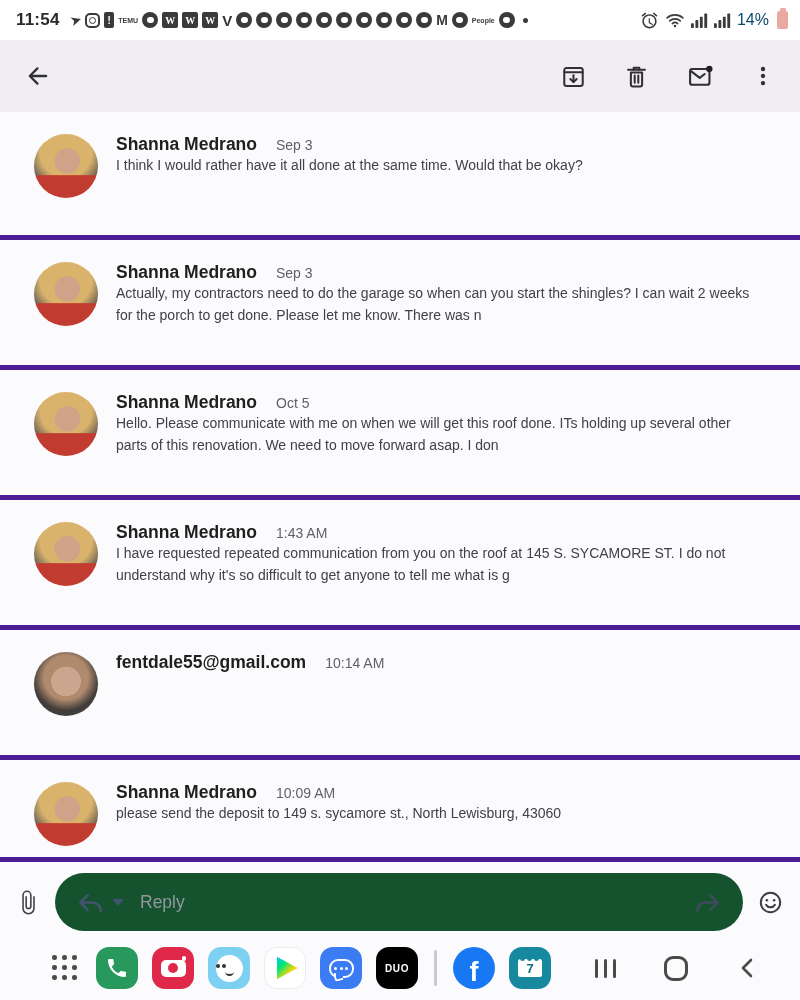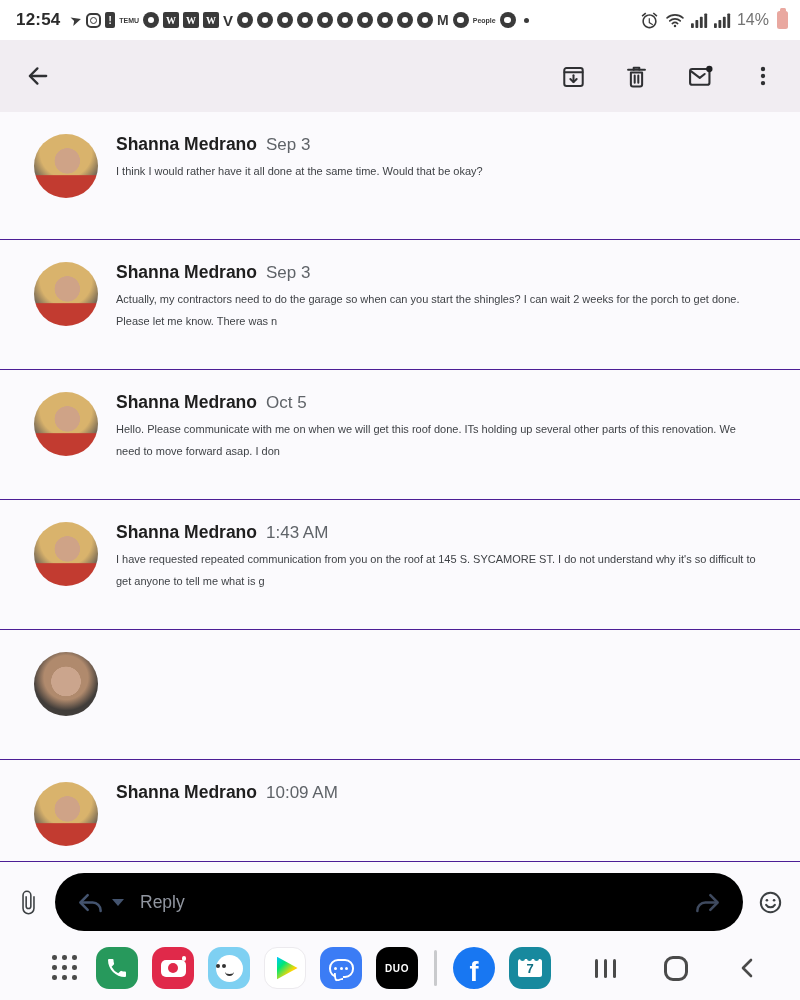--- a/index.html
+++ b/index.html
@@ -20,51 +20,51 @@
   .si-donut { width:16px; height:16px; border-radius:50%; background:#3a3a3a; position:relative; }
   .si-donut::after { content:""; position:absolute; inset:4.6px; background:#fff; border-radius:50%; }
   .si-square { width:16px; height:16px; background:#3a3a3a; border-radius:2px; color:#fff;
     font-family:"Liberation Serif",serif; font-size:10px; font-weight:700;
     display:flex; align-items:center; justify-content:center; }
   .si-V { font-size:15px; font-weight:800; color:#333; }
   .si-M { font-size:14px; font-weight:800; color:#3a3a3a; }
   .si-people { font-size:7px; font-weight:700; }
   .si-moredot { width:5px; height:5px; border-radius:50%; background:#3a3a3a; margin-left:4px; }
   .sb-right { margin-left:auto; display:flex; align-items:center; gap:6px; }
-  .sb-batt-pct { font-size:16px; color:#737373; }
+  .sb-batt-pct { font-size:16px; color:#0c4a6e; }
   .sb-batt-icon { width:11px; height:18px; background:#e9a8a0; border-radius:2.5px; position:relative; margin-left:2px; }
   .sb-batt-icon::before { content:""; position:absolute; top:-3px; left:2.5px; right:2.5px; height:3px;
     background:#e9a8a0; border-radius:1.5px 1.5px 0 0; }
 
   
   .toolbar { height:72px; background:#f1edf2; display:flex; align-items:center; padding:0 24px; }
   .tb-right { margin-left:auto; display:flex; align-items:center; gap:36px; }
   .icon-btn { display:flex; align-items:center; justify-content:center; cursor:pointer; background:none; border:none; }
 
   
-  .msg { display:flex; padding:22px 44px 0 34px; border-bottom:1px solid #4c1d95; background:#fbfafd; }
+  .msg { display:flex; padding:22px 44px 0 34px; border-bottom:5px solid #4c1d95; background:#fbfafd; }
   .msg.h-a { height:128px; } .msg.h-b { height:130px; } .msg.h-c { height:102px; }
   .avatar { width:64px; height:64px; border-radius:50%; flex:none; margin-right:18px; }
   .avatar--w { background:
       radial-gradient(circle at 52% 42%, #cfa387 0 25%, rgba(0,0,0,0) 26%),
       linear-gradient(180deg, rgba(0,0,0,0) 64%, #c23b30 65%),
       radial-gradient(circle at 50% 28%, #d9b36c 0 46%, #5c5450 72%); }
   .avatar--m { background:
       radial-gradient(circle at 50% 46%, #cba58d 0 31%, rgba(0,0,0,0) 32%),
       radial-gradient(circle at 50% 40%, #b08a6d 0 44%, #413d3a 66%); }
   .msg-body { flex:1; min-width:0; }
   .msg-head { display:flex; align-items:baseline; }
   .sender { font-size:17.5px; font-weight:700; color:#1f1f1f; }
-  .mtime { font-size:17px; color:#5f6368; margin-left:9px; }
-  .preview { margin-top:6px; font-size:11px; color:#3f4246; line-height:21.5px;
+  .mtime { font-size:14px; color:#5f6368; margin-left:19px; }
+  .preview { font-size:14px; color:#3f4246; line-height:21.5px;
     display:-webkit-box; -webkit-line-clamp:2; -webkit-box-orient:vertical; overflow:hidden; }
 
   
   .replybar { height:80px; display:flex; align-items:center; padding:0 16px; background:#fbfafd; }
-  .pill { flex:1; height:58px; background:#000000; border-radius:29px; display:flex; align-items:center;
+  .pill { flex:1; height:58px; background:#14532d; border-radius:29px; display:flex; align-items:center;
     padding:0 22px; margin:0 14px; }
   .caret-down { width:0; height:0; border-left:6px solid transparent; border-right:6px solid transparent;
     border-top:7px solid #44546f; margin-left:8px; }
   .reply-ph { margin-left:16px; font-size:17.5px; color:#9196a0; flex:1; }
 
   
   .navbar { height:60px; display:flex; align-items:center; background:#fbfafd; padding:0 42px 8px 52px; }
   .apps-grid { width:26px; height:26px; display:grid; grid-template-columns:repeat(3,1fr); gap:4px; margin-right:18px; }
   .apps-grid i { width:4.5px; height:4.5px; border-radius:50%; background:#4a4a4a; }
   .appicon { width:42px; height:42px; border-radius:13px; position:relative; flex:none; margin-right:14px;
@@ -102,21 +102,21 @@
     background:#17899e; box-shadow:7px 0 0 #17899e, 14px 0 0 #17899e; }
   .nav-group { margin-left:auto; display:flex; align-items:center; gap:48px; }
   .recents { display:flex; gap:5.5px; }
   .recents i { width:3.5px; height:19px; background:#4a4a4a; border-radius:2px; }
   .home-btn { width:24px; height:25px; border:3px solid #4a4a4a; border-radius:9px; }
 </style>
 </head>
 <body>
 
 <div class="statusbar">
-  <span class="sb-time">12:54</span>
+  <span class="sb-time">11:54</span>
   <div class="sb-icons">
     <span class="si si-telegram">➤</span>
     <span class="si si-instagram"></span>
     <span class="si si-batt">!</span>
     <span class="si si-temu">TEMU</span>
     <span class="si si-donut"></span>
     <span class="si si-square">W</span>
     <span class="si si-square">W</span>
     <span class="si si-square">W</span>
     <span class="si si-V">V</span>
@@ -252,30 +252,35 @@
         <span class="sender">Shanna Medrano</span>
         <span class="mtime">1:43 AM</span>
       </div>
       <div class="preview">I have requested repeated communication from you on the roof at 145 S. SYCAMORE ST. I do not understand why it's so difficult to get anyone to tell me what is g</div>
     </div>
   </div>
 
   <div class="msg h-b">
     <div class="avatar avatar--m"></div>
     <div class="msg-body">
+      <div class="msg-head">
+        <span class="sender">fentdale55@gmail.com</span>
+        <span class="mtime">10:14 AM</span>
+      </div>
     </div>
   </div>
 
   <div class="msg h-c">
     <div class="avatar avatar--w"></div>
     <div class="msg-body">
       <div class="msg-head">
         <span class="sender">Shanna Medrano</span>
         <span class="mtime">10:09 AM</span>
       </div>
+      <div class="preview">please send the deposit to 149 s. sycamore st., North Lewisburg, 43060</div>
     </div>
   </div>
 
 </div>
 
 <div class="replybar">
   <button class="icon-btn">
     <svg width="25" height="25" viewBox="0 0 24 24">
         <path fill="#3c4043" d="M16.5 6v11.5a4.5 4.5 0 0 1-9 0V5a3 3 0 0 1 6 0v10.5a1.5 1.5 0 0 1-3 0V6H9v9.5a3 3 0 0 0 6 0V5a4.5 4.5 0 0 0-9 0v12.5a6 6 0 0 0 12 0V6h-1.5z"></path>
       </svg>

